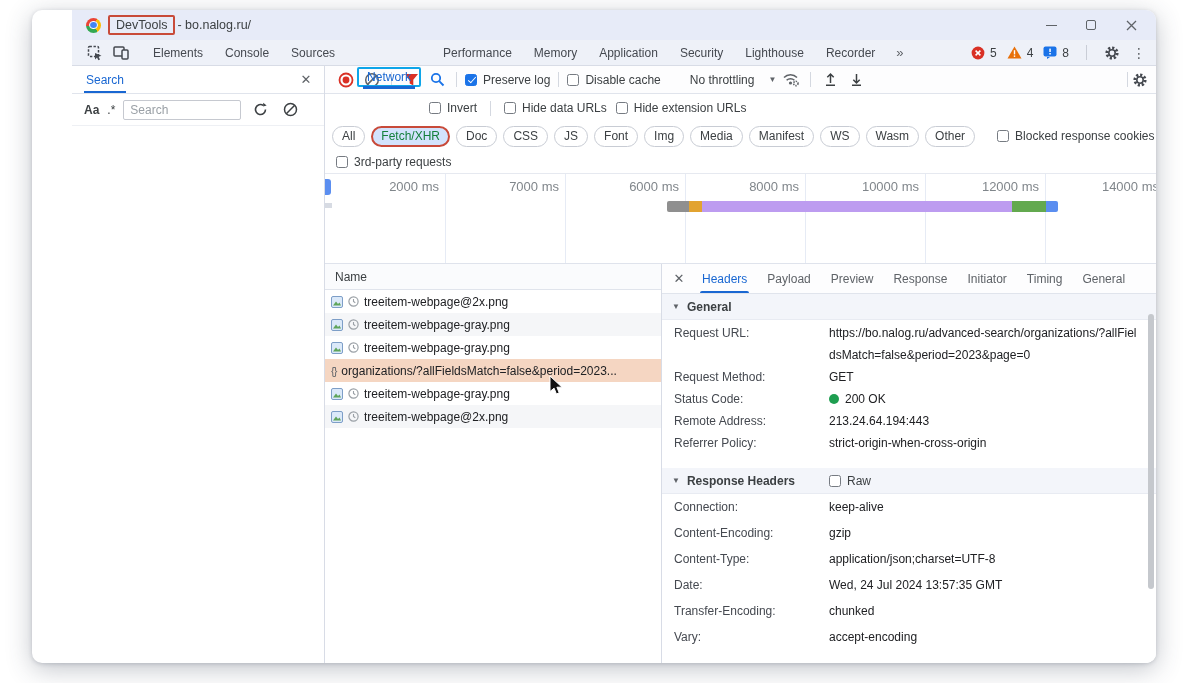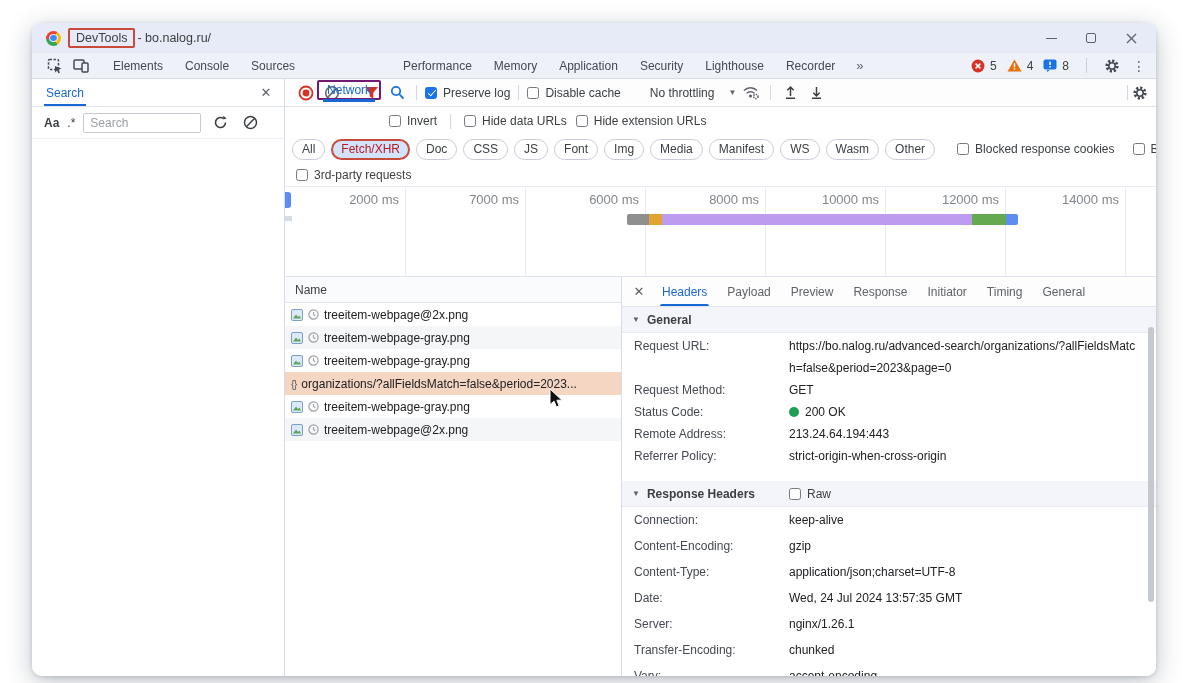--- a/index.html
+++ b/index.html
@@ -1,37 +1,37 @@
 <!DOCTYPE html>
 <html><head>
 <meta charset="utf-8">
 <style>
   * { margin:0; padding:0; box-sizing:border-box; }
   html,body { width:1200px; height:683px; background:#fff; font-family:"Liberation Sans","DejaVu Sans",sans-serif; font-size:12px; color:#202124; overflow:hidden; }
   .stage { position:relative; width:1200px; height:683px; background:#fff; }
-  .window { position:absolute; left:32px; top:23px; width:1124px; height:653px; background:#fff; border-radius:10px; box-shadow:0 6px 26px rgba(50,60,80,.30), 0 1px 4px rgba(50,60,80,.20); overflow:hidden; display:flex; flex-direction:column; }
+  .window { position:absolute; left:32px; top:10px; width:1124px; height:653px; background:#fff; border-radius:10px; box-shadow:0 6px 26px rgba(50,60,80,.30), 0 1px 4px rgba(50,60,80,.20); overflow:hidden; display:flex; flex-direction:column;padding-left:40px; }
 
   
   .titlebar { height:30px; background:#e7ebf8; display:flex; align-items:center; padding:0 10px 0 14px; flex:0 0 auto; font-size:12.5px; color:#3c4043; }
   .chrome { position:relative; width:15px; height:15px; border-radius:50%; background:conic-gradient(from -90deg,#ea4335 0 33%,#fbbc05 33% 66%,#34a853 66% 100%); margin-right:7px; flex:0 0 auto; }
   .chrome::after { content:""; position:absolute; inset:3.2px; background:#4285f4; border:1.4px solid #fff; border-radius:50%; }
   .annot { border:2px solid #c84a3a; border-radius:2px; }
   .title-app { padding:1px 6px; margin-right:2px; }
   .win-controls { margin-left:auto; display:flex; align-items:center; gap:26px; padding-right:8px; }
   .win-btn { width:14px; height:14px; display:flex; align-items:center; justify-content:center; }
   .wc-min { width:11px; height:0; border-bottom:1.4px solid #5f6368; }
   .wc-max { width:10px; height:10px; border:1.4px solid #5f6368; border-radius:2px; }
 
   
   .tabbar { height:26px; background:#eef1f8; border-bottom:1px solid #d8dce6; display:flex; align-items:center; padding:0 6px 0 10px; flex:0 0 auto; color:#454950; }
   .tb-icon { width:26px; height:22px; display:flex; align-items:center; justify-content:center; flex:0 0 auto; }
   .tabs { display:flex; align-items:center; height:100%; margin-left:8px; }
   .dtab { padding:0 11px; height:100%; display:flex; align-items:center; white-space:nowrap; position:relative; }
   .dtab.active { color:#1967d2; }
-  .net-annot { border:2px solid #701a75; border-radius:2px; padding:1px 8px; position:relative;margin-top:48px; }
+  .net-annot { border:2px solid #0ea5e9; border-radius:2px; padding:1px 8px; position:relative;margin-top:48px; }
   .net-annot::after { content:""; position:absolute; left:4px; right:4px; bottom:-4px; height:2.5px; background:#1967d2; }
   .badges { margin-left:auto; display:flex; align-items:center; gap:5px; }
   .badge-num { color:#3c4043; margin-right:5px; }
   .tb-divider { width:1px; height:15px; background:#c9cdd6; margin:0 7px; }
   .more-chevron { color:#5f6368; font-size:13px; padding:0 10px; }
   .menu-dots { color:#5f6368; font-size:14px; padding:0 4px 0 2px; letter-spacing:0; }
 
   
   .body { flex:1; display:flex; min-height:0; }
   .search-panel { width:253px; flex:0 0 auto; border-right:1px solid #d8dce6; display:flex; flex-direction:column; background:#fff; }
@@ -59,21 +59,21 @@
   .nt-right-gear { margin-left:auto; display:flex; align-items:center; }
 
   .filter-row { height:28px; flex:0 0 auto; display:flex; align-items:center; gap:9px; padding:0 8px; }
   .filter-box { width:178px; height:19px; border:1px solid #d3d7df; border-radius:11px; display:flex; align-items:center; gap:6px; padding:0 9px; background:#fff; color:#80868b; }
   .filter-box input { border:none; outline:none; width:120px; font-size:12px; font-family:inherit; background:transparent; }
   .filter-box input::placeholder { color:#7d838a; }
   .gap-l { margin-left:96px; }
 
   .chips-row { height:28px; flex:0 0 auto; display:flex; align-items:center; gap:6px; padding:0 8px 0 7px; white-space:nowrap; }
   .chip { border:1px solid #c8ccd4; border-radius:12px; padding:2.5px 9px; color:#3c4043; background:#fff; }
-  .chip.active { background:#d3e3fd; border:2px solid #c84a3a; padding:1.5px 8px; color:#b91c1c;text-align:center; }
+  .chip.active { background:#d3e3fd; border:2px solid #c84a3a; padding:1.5px 8px; color:#15803d;text-align:center; }
   .chips-cbs { display:flex; align-items:center; gap:18px; margin-left:16px; }
 
   .third-row { height:24px; flex:0 0 auto; display:flex; align-items:center; padding:0 8px 0 11px; border-bottom:1px solid #e6e9f0; }
 
   
   .overview { height:90px; flex:0 0 auto; position:relative; background:#fff; border-bottom:1px solid #dfe3ec; overflow:hidden; }
   .grid-line { position:absolute; top:0; bottom:0; width:1px; background:#e6ebf5; }
   .tick { position:absolute; top:5px; width:80px; text-align:right; font-size:13px; color:#80868b; }
   .wf-bar { position:absolute; left:342px; top:27px; height:11px; width:391px; display:flex; border-radius:2px; overflow:hidden; }
   .seg0 { width:22px; background:#8f8f8f; }
@@ -497,24 +497,20 @@
               </div>
               <div class="kv">
                 <span class="k">Content-Type:</span>
                 <span class="v">application/json;charset=UTF-8</span>
               </div>
               <div class="kv">
                 <span class="k">Date:</span>
                 <span class="v">Wed, 24 Jul 2024 13:57:35 GMT</span>
               </div>
               <div class="kv">
-                <span class="k">Server:</span>
-                <span class="v">nginx/1.26.1</span>
-              </div>
-              <div class="kv">
                 <span class="k">Transfer-Encoding:</span>
                 <span class="v">chunked</span>
               </div>
               <div class="kv">
                 <span class="k">Vary:</span>
                 <span class="v">accept-encoding</span>
               </div>
             </div>
           </div>
           <div class="det-scrollbar"></div>

